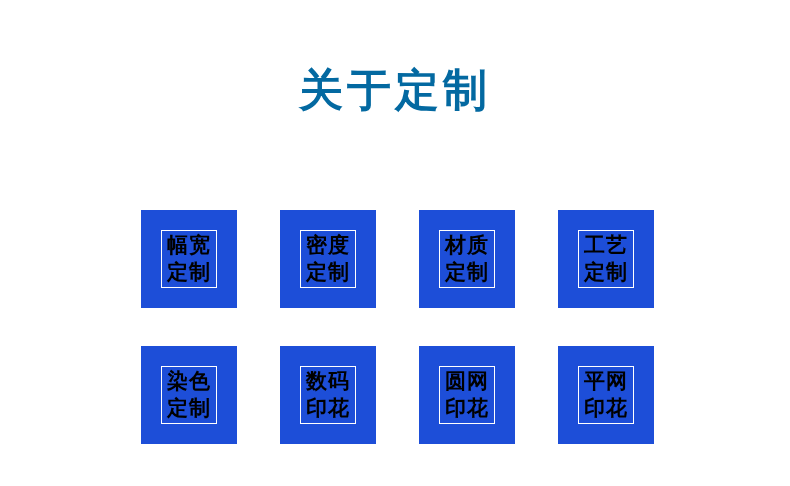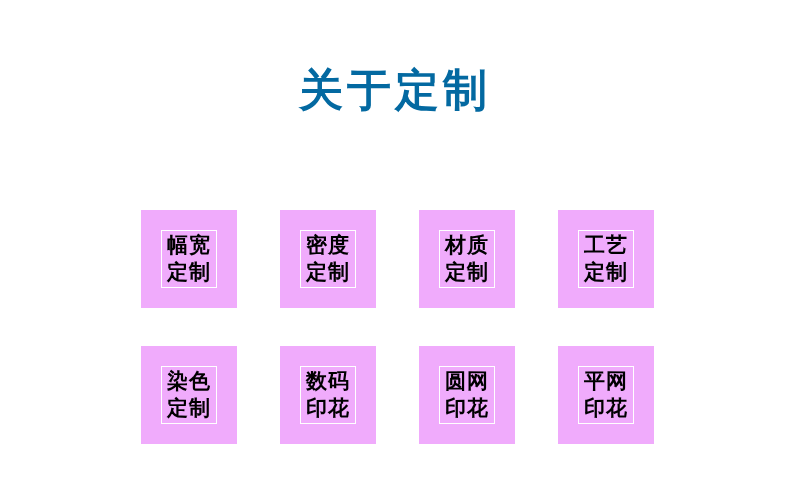--- a/index.html
+++ b/index.html
@@ -44,21 +44,21 @@
     justify-content: flex-start;
   }
   .row + .row {
     margin-top: 38px;
     align-items: center;
   }
   .cell {
     width: 96px;
     height: 98px;
     margin-right: 43px;
-    background: #f0abfc;
+    background: #1d4ed8;
     box-sizing: border-box;
     padding: 20px;
     display: flex;
     align-items: center;
     justify-content: center;
   }
   .cell:last-child {
     margin-right: 0;
   }
   .cell-inner {

